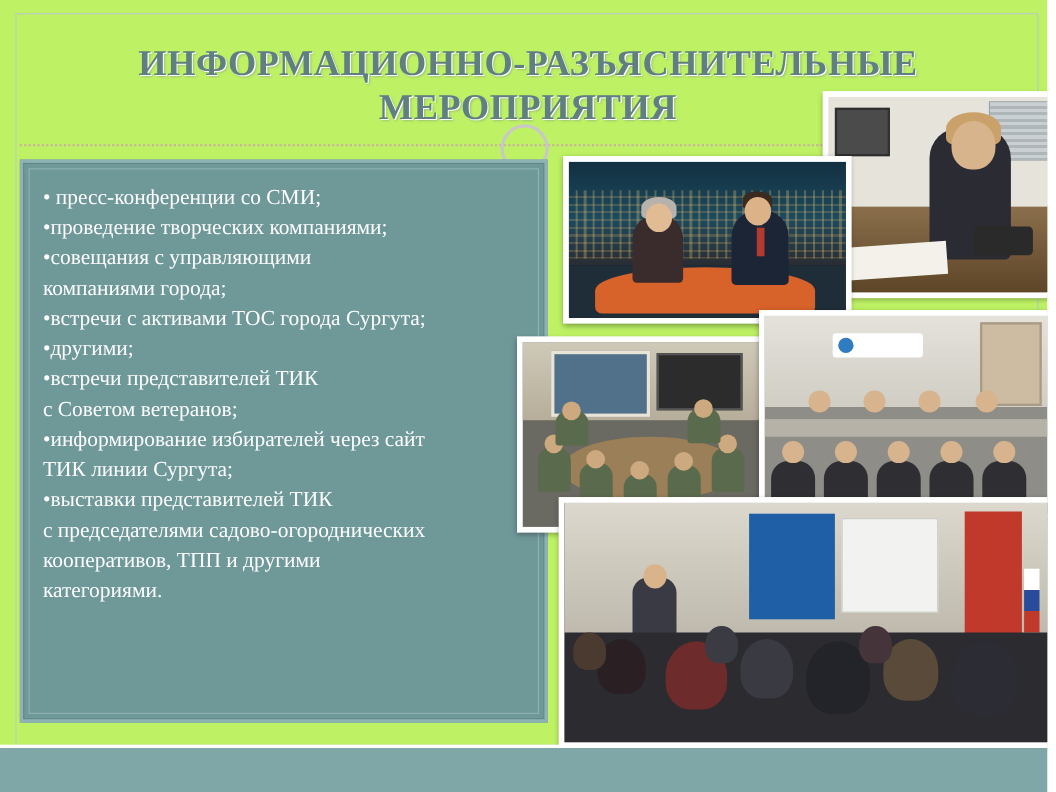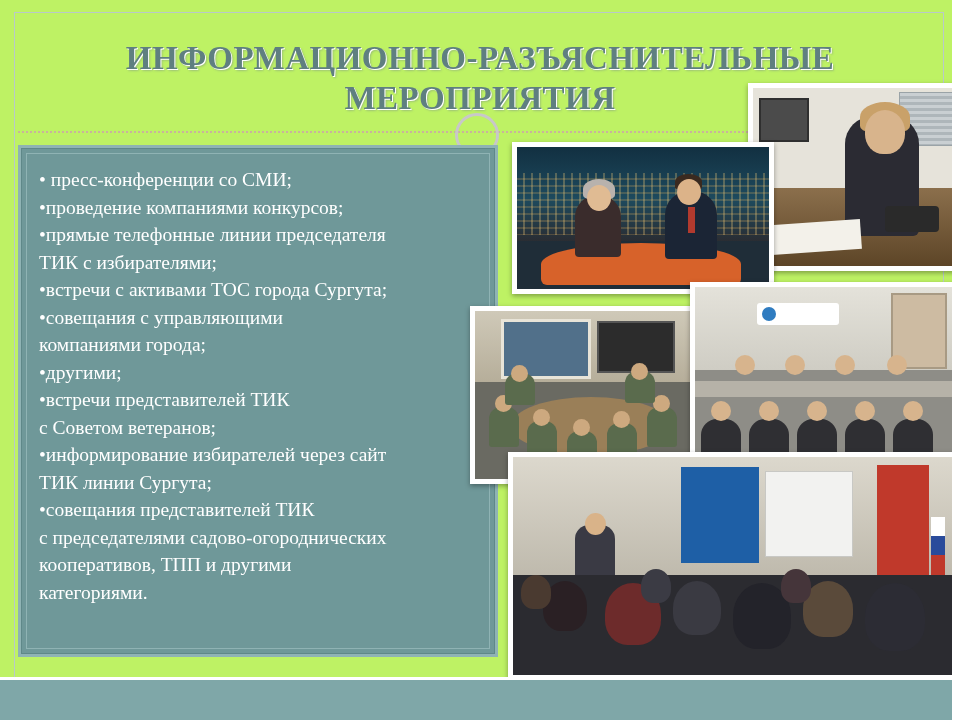--- a/index.html
+++ b/index.html
@@ -213,32 +213,30 @@
     <span data-interactable="false">МЕРОПРИЯТИЯ</span>
   </div>
 
   <div class="dotted-line" data-interactable="false"></div>
   <div class="ornament-circle" data-interactable="false"></div>
 
   <div class="text-panel" data-interactable="false">
     <div class="text-panel-inner" data-interactable="false">
       <ul class="bullets" data-interactable="false">
         <li data-interactable="false">• пресс-конференции со СМИ;</li>
-        <li data-interactable="false">•проведение компаниями конкурсов;</li>
-        <li data-interactable="false">•прямые телефонные линии председателя
-ТИК с избирателями;</li>
-        <li data-interactable="false">•встречи с активами ТОС города Сургута;</li>
+        <li data-interactable="false">•проведение творческих компаниями;</li>
         <li data-interactable="false">•совещания с управляющими
 компаниями города;</li>
+        <li data-interactable="false">•встречи с активами ТОС города Сургута;</li>
         <li data-interactable="false">•другими;</li>
         <li data-interactable="false">•встречи представителей ТИК
 с Советом ветеранов;</li>
         <li data-interactable="false">•информирование избирателей через сайт
 ТИК линии Сургута;</li>
-        <li data-interactable="false">•совещания представителей ТИК
+        <li data-interactable="false">•выставки представителей ТИК
 с председателями садово-огороднических
 кооперативов, ТПП и другими
 категориями.</li>
       </ul>
     </div>
   </div>
 
   <div class="photo" id="photo-phone" data-interactable="false">
     <div class="img" data-interactable="false">
       <div class="wall"></div>

